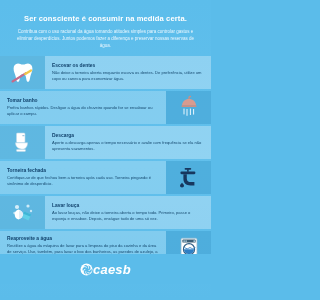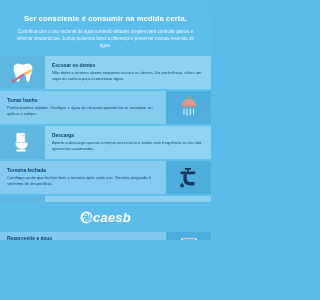--- a/index.html
+++ b/index.html
@@ -3,21 +3,21 @@
 <meta charset="utf-8">
 <style>
   html,body{margin:0;padding:0;}
   body{
     width:211px;height:300px;overflow:hidden;
     background:#5bbcea;
     font-family:"Liberation Sans", sans-serif;
     -webkit-font-smoothing:antialiased;
   }
   .poster{
-    position:relative;width:211px;height:240px;
+    position:relative;width:211px;height:300px;
     background:linear-gradient(180deg,#5cbdeb 0%,#62c0ec 55%,#5bbcea 100%);
     box-sizing:border-box;overflow:hidden;
   }
   
   .header{padding:14px 12px 6px;text-align:center;}
   .header h1{
     margin:0 0 6px;color:#ffffff;font-size:7.6px;font-weight:bold;
     letter-spacing:.1px;line-height:1.2;
   }
   .header p{
@@ -45,21 +45,21 @@
   }
   .card-title{
     margin:0 0 1.5px;color:#10416b;font-size:4.9px;font-weight:bold;
     line-height:1.15;
   }
   .card-text{
     margin:0;color:#16496f;font-size:4.1px;line-height:1.45;
   }
   
   .footer{
-    position:absolute;left:0;right:0;bottom:8px;height:30px;
+    position:absolute;left:0;right:0;bottom:16px;height:30px;
     display:flex;align-items:center;justify-content:center;
     background:#5bbcea;
   }
   .logo-mark{width:13px;height:13px;flex:0 0 13px;}
   .logo-word{
     color:#ffffff;font-size:13px;font-style:italic;font-weight:bold;
     letter-spacing:.2px;line-height:1;
   }
   svg{display:block;}
 </style>

